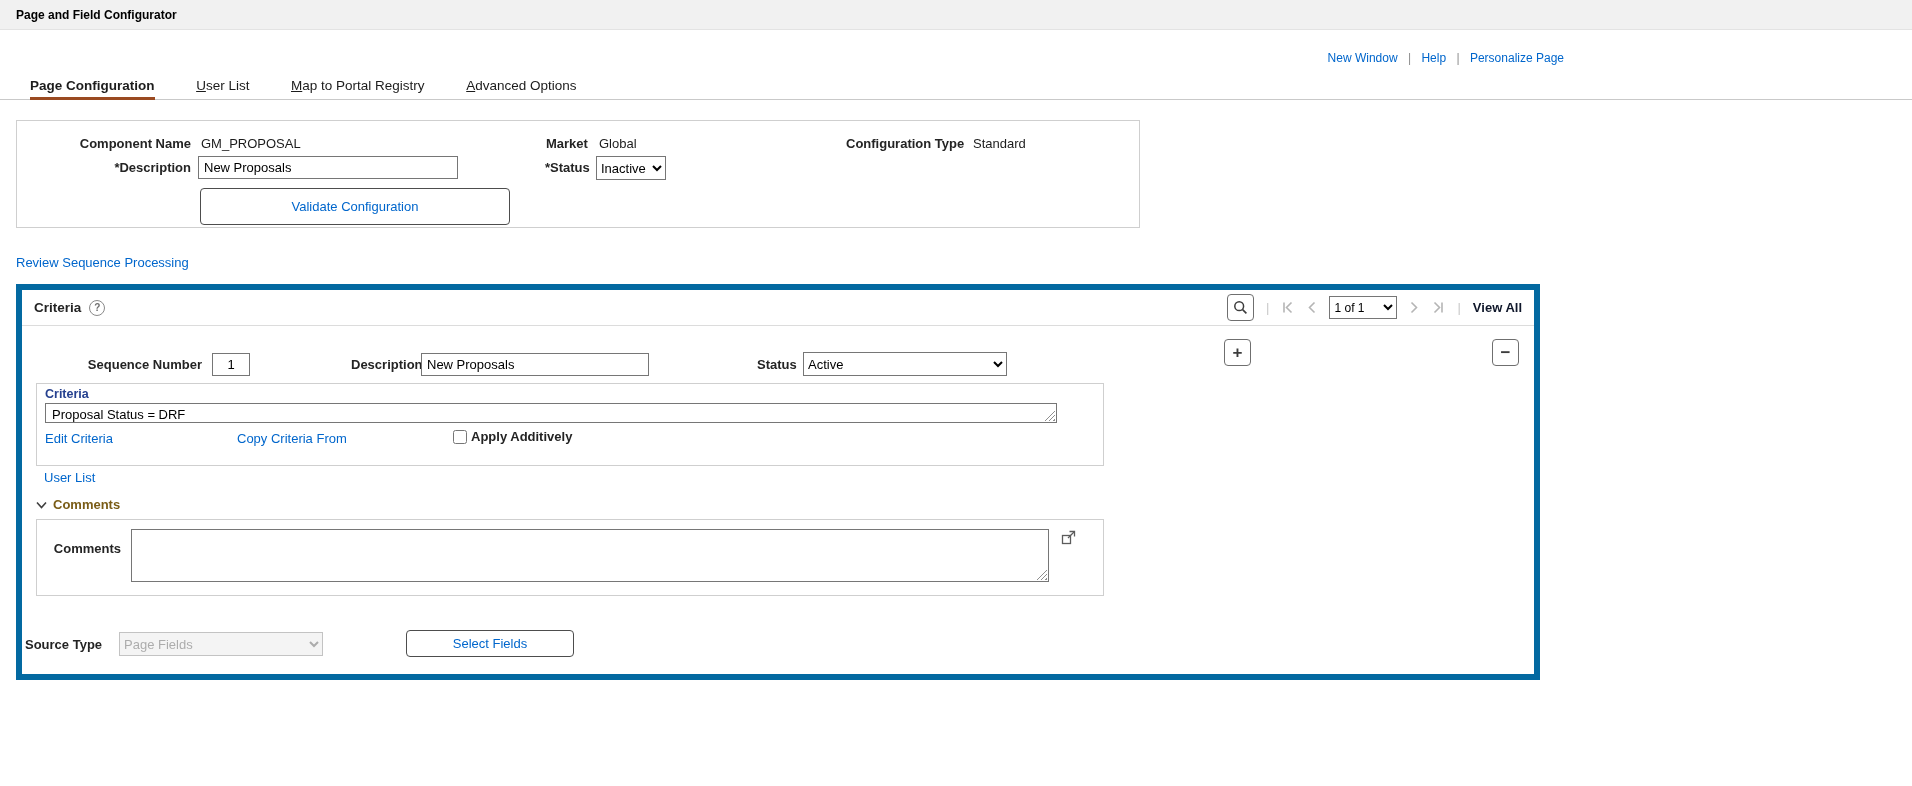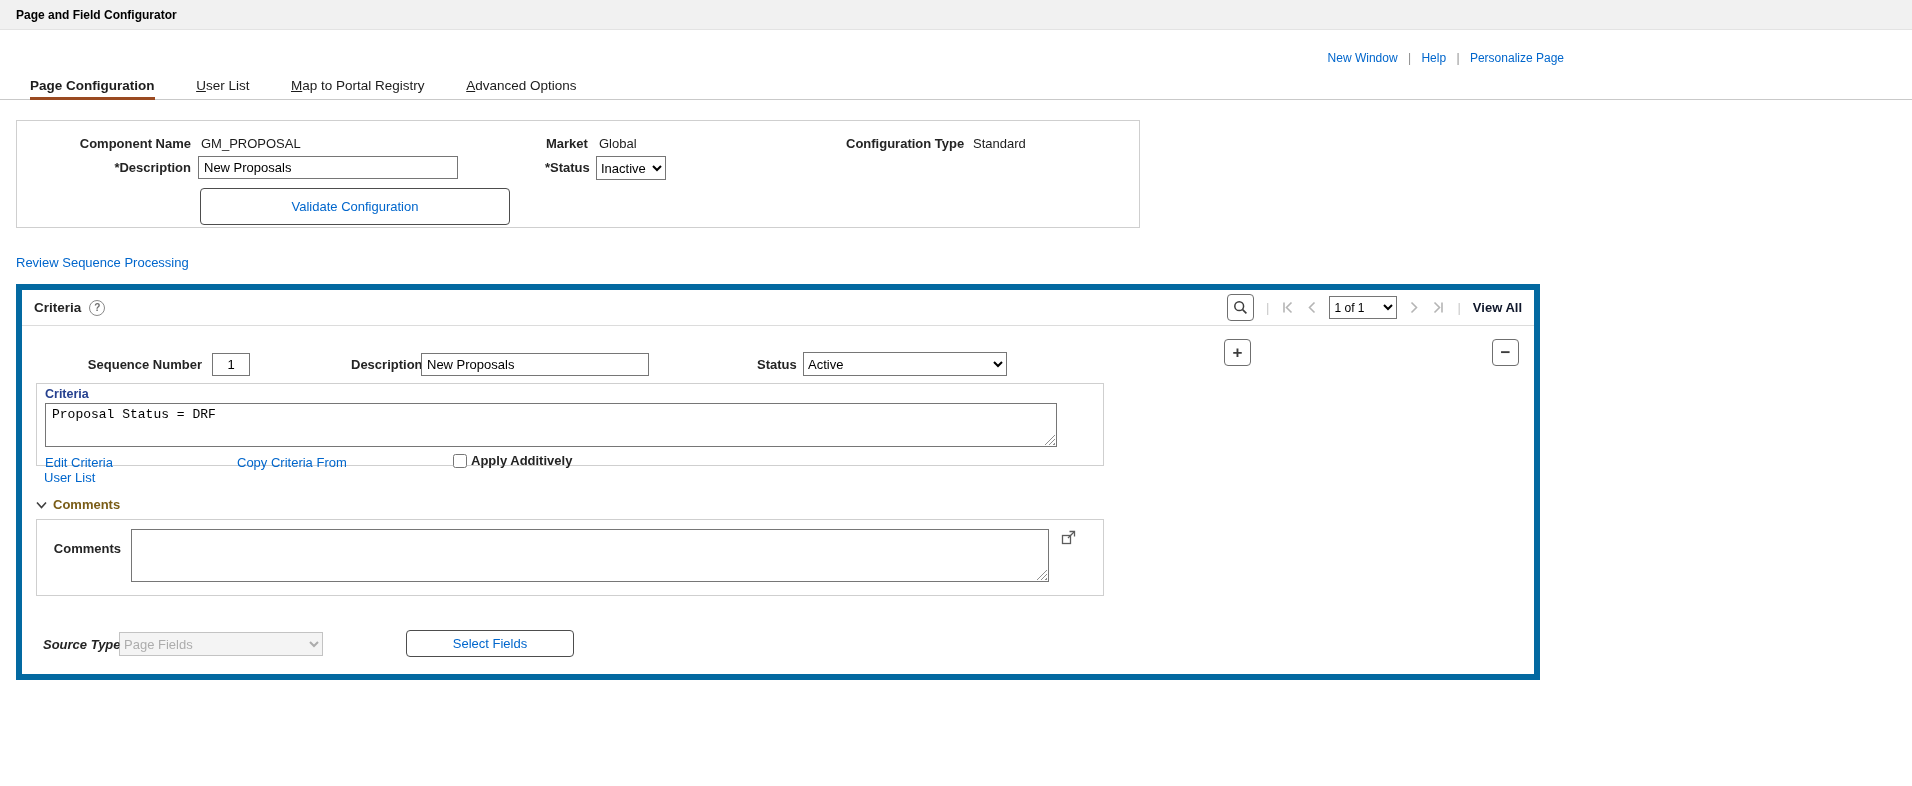--- a/index.html
+++ b/index.html
@@ -191,21 +191,21 @@
     <button class="abs icon-btn" style="left:1202px;top:13px;">
       <span class="glyph">+</span>
     </button>
     <button class="abs icon-btn" style="right:15px;top:13px;">
       <span class="glyph">−</span>
     </button>
 
     <div class="groupbox" style="left:14px;top:57px;width:1068px;height:83px;padding:3px 8px;">
       <div class="groupbox-title">Criteria</div>
       <span class="ta-wrap" style="margin-top:2px;">
-        <textarea style="width: 1012px; height: 44px; display: block; font-family: Liberation Mono, monospace;">Proposal Status = DRF</textarea>
+        <textarea style="width: 1012px; height: 20px; display: block;">Proposal Status = DRF</textarea>
         <span class="grip"></span>
       </span>
       <div class="links-row">
         <a class="abs" style="left:0;top:0;">Edit Criteria</a>
         <a class="abs" style="left:192px;top:0;">Copy Criteria From</a>
         <span class="abs checkbox-wrap" style="left:408px;top:-2px;">
           <input type="checkbox" style="margin: 0px; width: 14px; height: 14px;">
           <span class="bold">Apply Additively</span>
         </span>
       </div>
@@ -228,20 +228,20 @@
       </span>
       <button class="abs expand-btn" style="left:1024px;top:10px;">
         <svg width="15" height="15" viewBox="0 0 15 15">
           <rect x="1.5" y="5.5" width="8" height="8" fill="none" stroke="#5c5c5c" stroke-width="1.3"></rect>
           <polyline points="8.5,1.5 13.5,1.5 13.5,6.5" fill="none" stroke="#5c5c5c" stroke-width="1.3"></polyline>
           <line x1="7" y1="8" x2="13" y2="2" stroke="#5c5c5c" stroke-width="1.3"></line>
         </svg>
       </button>
     </div>
 
-    <span class="abs bold" style="left:21px;top:311px;font-style:italic;">Source Type</span>
+    <span class="abs bold" style="left:3px;top:311px;">Source Type</span>
     <select class="abs ps-select" style="left:97px;top:306px;width:204px;" disabled="">
       <option>Page Fields</option>
     </select>
     <button class="abs ps-button" style="left:384px;top:304px;width:168px;height:27px;">Select Fields</button>
 
   </div>
 </div>
 
 </body></html>

